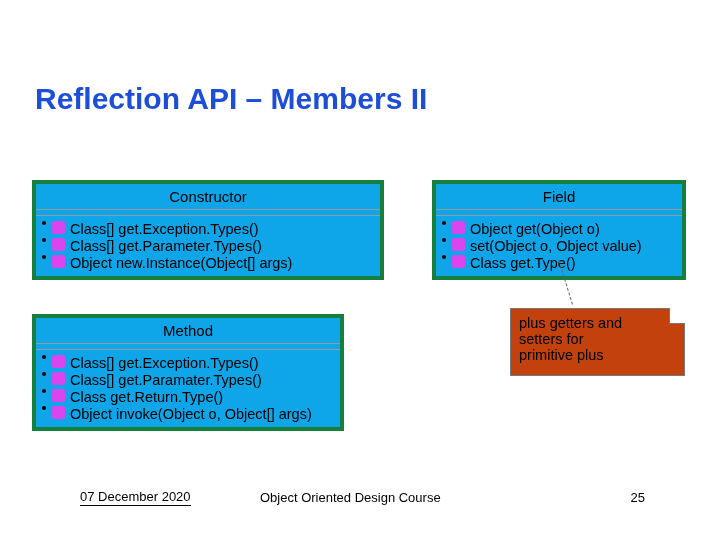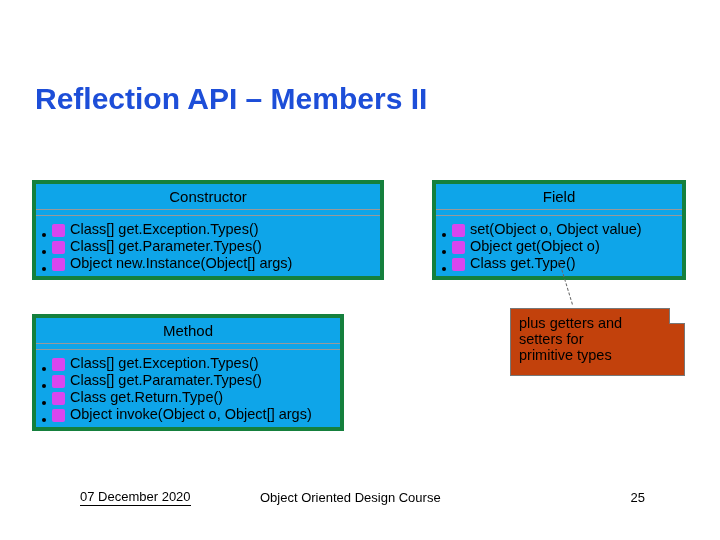--- a/index.html
+++ b/index.html
@@ -39,21 +39,21 @@
   .uml-spacer {
     height: 6px;
     border-bottom: 1px solid #999;
   }
   .uml-body {
     padding: 4px 6px;
     font-size: 14.5px;
   }
   .uml-row {
     display: flex;
-    align-items: flex-end;
+    align-items: flex-start;
     gap: 4px;
     margin: 1px 0;
   }
   .bullet-dot {
     width: 4px; height: 4px; border-radius: 50%;
     background: #000;
     display: inline-block;
   }
   .op-icon {
     display: inline-block;
@@ -161,26 +161,26 @@
     </div>
   </div>
 
   <div class="uml-class cls-field">
     <div class="uml-header">Field</div>
     <div class="uml-spacer"></div>
     <div class="uml-body">
       <div class="uml-row">
         <span class="bullet-dot"></span>
         <span class="op-icon"></span>
+        <span>Object get(Object o)</span>
+      </div>
+      <div class="uml-row">
+        <span class="bullet-dot"></span>
+        <span class="op-icon"></span>
         <span>set(Object o, Object value)</span>
-      </div>
-      <div class="uml-row">
-        <span class="bullet-dot"></span>
-        <span class="op-icon"></span>
-        <span>Object get(Object o)</span>
       </div>
       <div class="uml-row">
         <span class="bullet-dot"></span>
         <span class="op-icon"></span>
         <span>Class get.Type()</span>
       </div>
     </div>
   </div>
 
   <div class="uml-class cls-method">
@@ -210,21 +210,21 @@
     </div>
   </div>
 
   <div class="connector conn1"></div>
 
   <div class="uml-note note-box">
     <div class="note-corner"></div>
     <div class="note-fold"></div>
     <div>plus getters and</div>
     <div>setters for</div>
-    <div>primitive types</div>
+    <div>primitive plus</div>
   </div>
 
 </div>
 
 <div class="footer">
   <span class="footer-date">07 December 2020</span>
   <span class="footer-course">Object Oriented Design Course</span>
   <span class="footer-page">25</span>
 </div>
 

